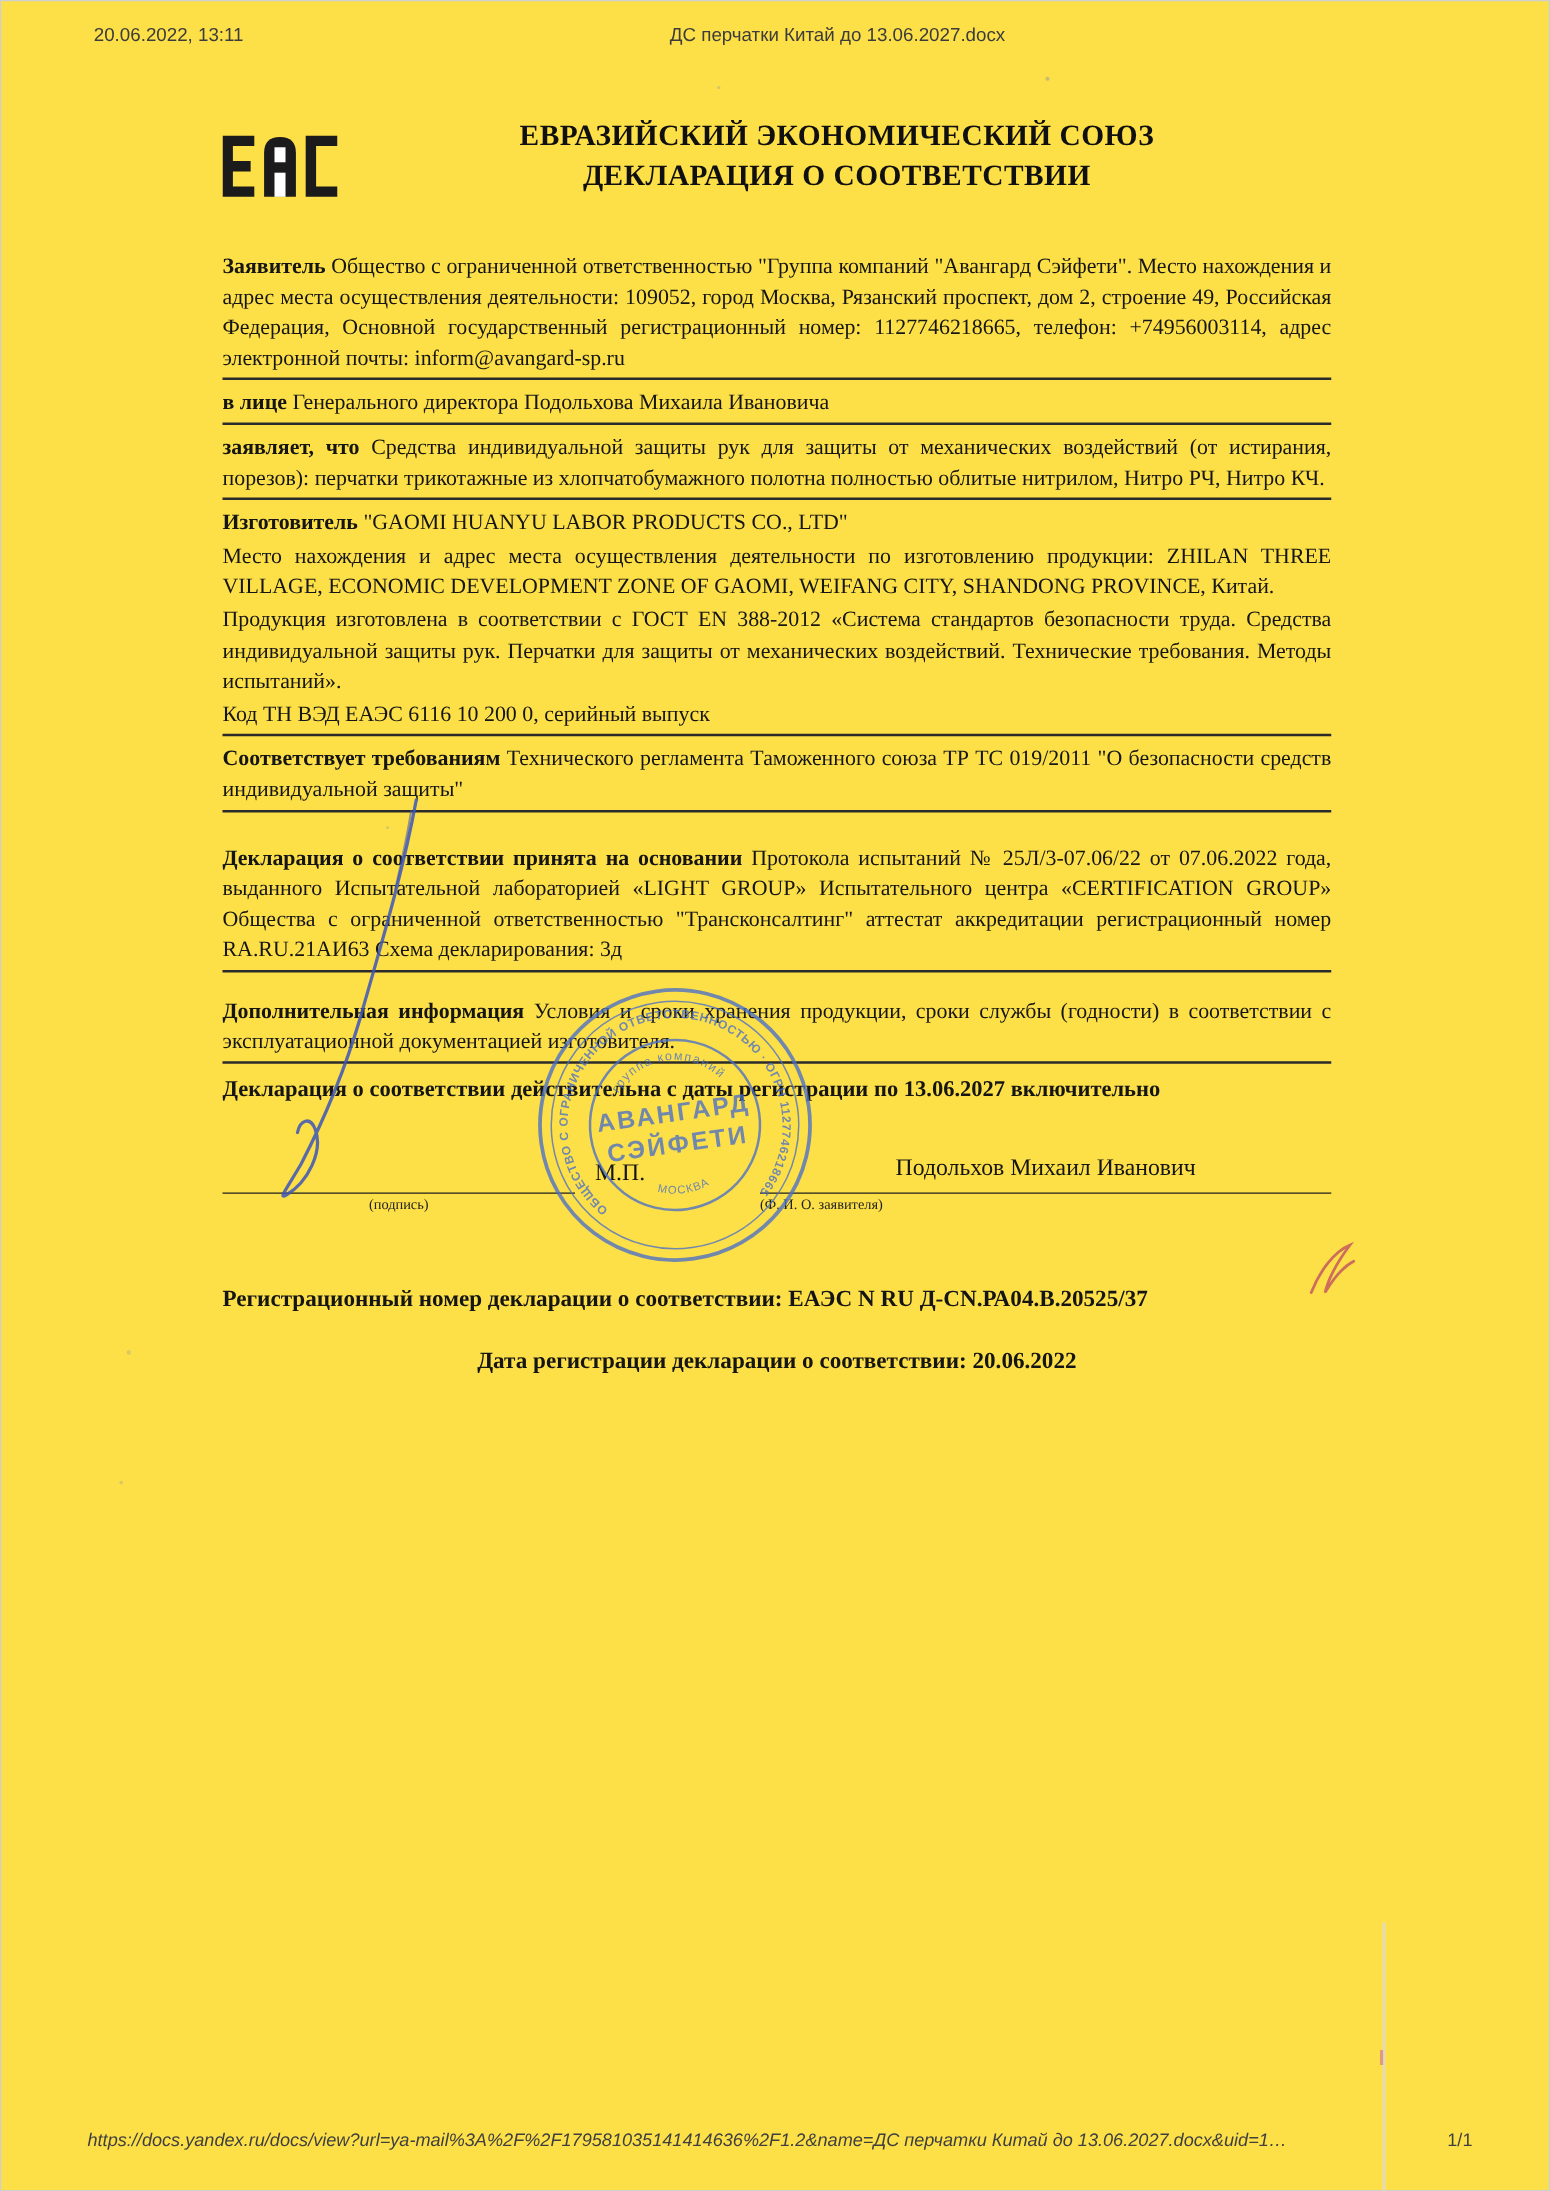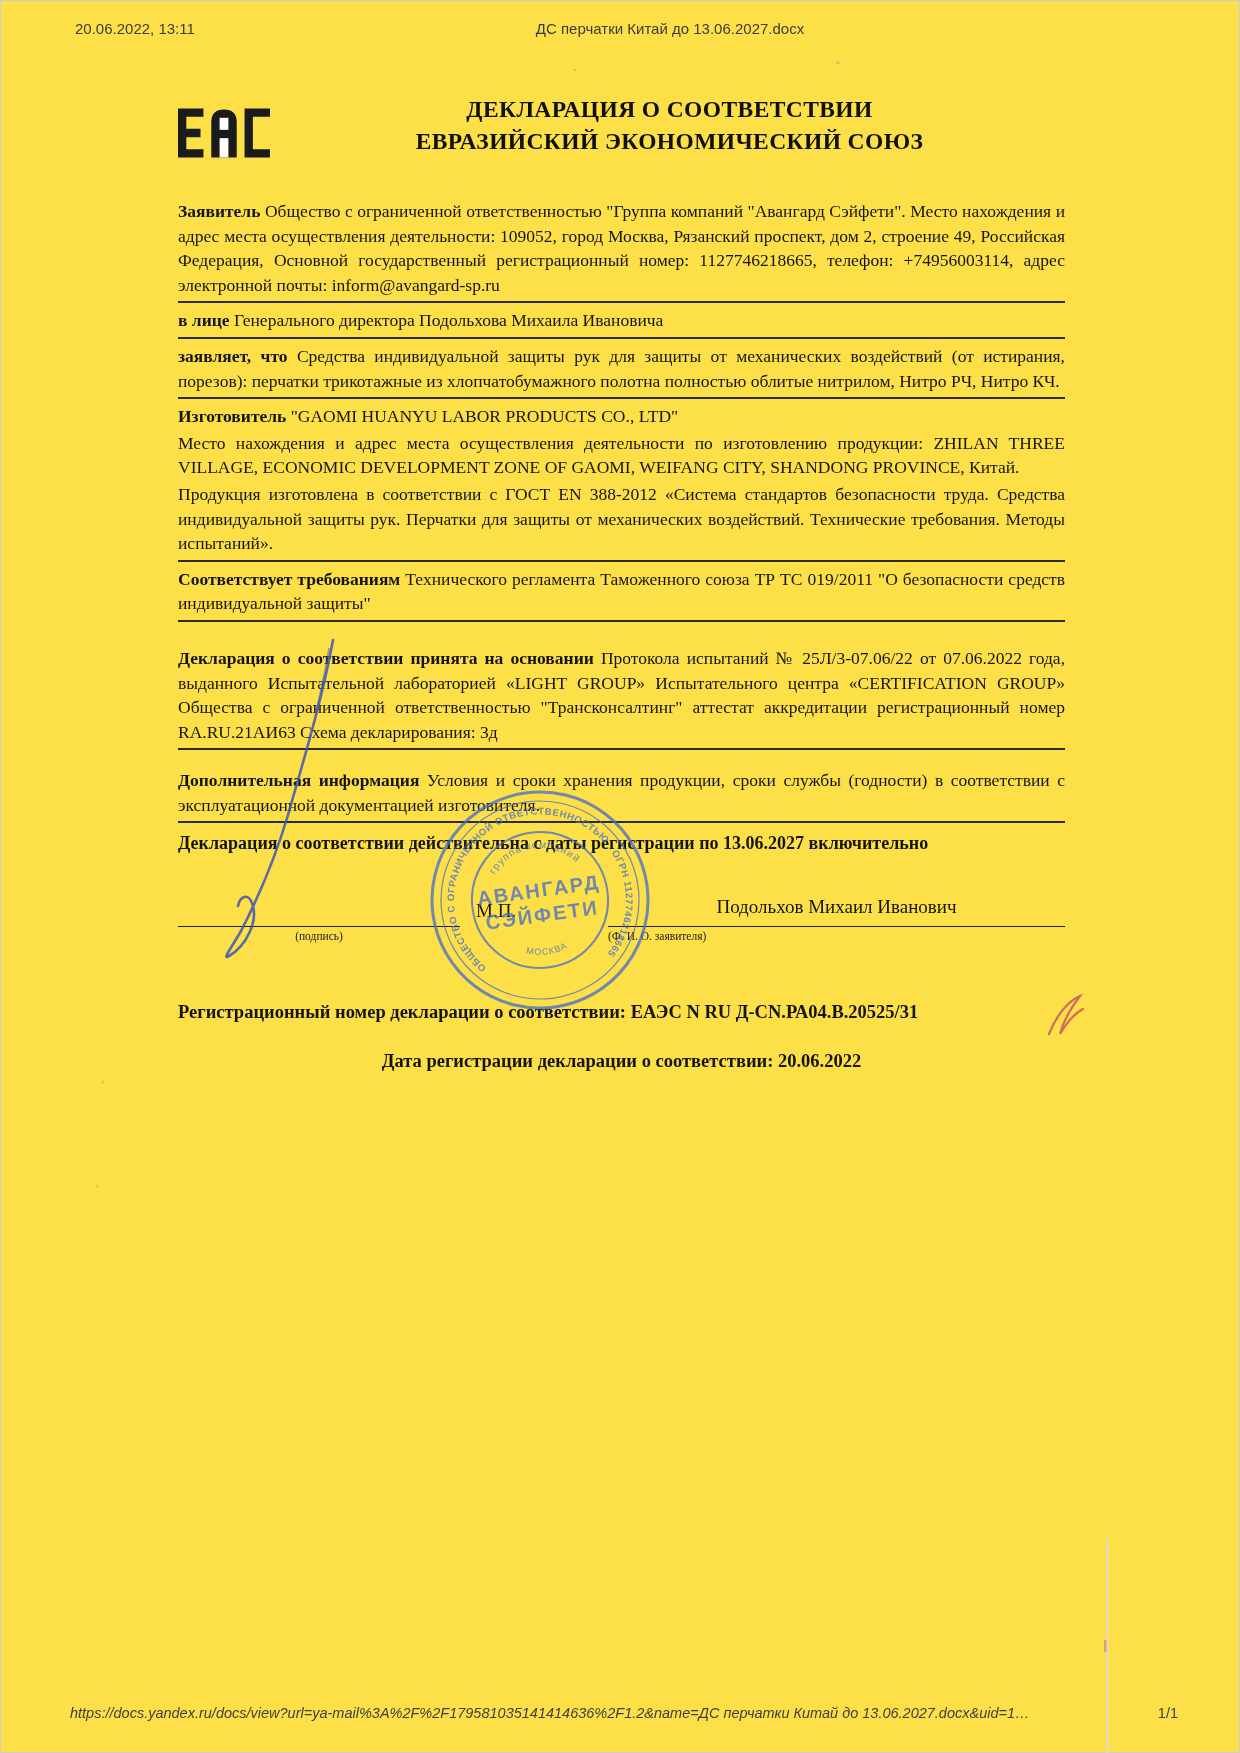--- a/index.html
+++ b/index.html
@@ -71,41 +71,42 @@
             <path d="M68,100 V28 Q68,2 94,2 Q120,2 120,28 V100 Z"></path>
             <path d="M136,0 H188 V17 H153 V83 H188 V100 H136 Z"></path>
           </g>
           <g fill="#ffffff">
             <rect x="85" y="19" width="18" height="24.5"></rect>
             <rect x="85" y="60.5" width="18" height="39.5"></rect>
           </g>
         </svg>
       </div>
       <div class="titles">
+        <div>ЕВРАЗИЙСКИЙ ЭКОНОМИЧЕСКИЙ СОЮЗ</div>
         <div>ДЕКЛАРАЦИЯ О СООТВЕТСТВИИ</div>
-        <div>ЕВРАЗИЙСКИЙ ЭКОНОМИЧЕСКИЙ СОЮЗ</div>
       </div>
     </div>
 
     <div class="sec">
       <p><b class="lead">Заявитель</b> <span>Общество с ограниченной ответственностью "Группа компаний "Авангард Сэйфети". Место нахождения и адрес места осуществления деятельности: 109052, город Москва, Рязанский проспект, дом 2, строение 49, Российская Федерация, Основной государственный регистрационный номер: 1127746218665, телефон: +74956003114, адрес электронной почты: inform@avangard-sp.ru</span></p>
     </div>
 
     <div class="sec">
       <p><b class="lead">в лице</b> <span>Генерального директора Подольхова Михаила Ивановича</span></p>
     </div>
 
     <div class="sec">
       <p><b class="lead">заявляет, что</b> <span>Средства индивидуальной защиты рук для защиты от механических воздействий (от истирания, порезов): перчатки трикотажные из хлопчатобумажного полотна полностью облитые нитрилом, Нитро РЧ, Нитро КЧ.</span></p>
     </div>
 
     <div class="sec">
       <p><b class="lead">Изготовитель</b> <span>"GAOMI HUANYU LABOR PRODUCTS CO., LTD"</span></p>
       <p>Место нахождения и адрес места осуществления деятельности по изготовлению продукции: ZHILAN THREE VILLAGE, ECONOMIC DEVELOPMENT ZONE OF GAOMI, WEIFANG CITY, SHANDONG PROVINCE, Китай.</p>
       <p>Продукция изготовлена в соответствии с ГОСТ EN 388-2012 «Система стандартов безопасности труда. Средства индивидуальной защиты рук. Перчатки для защиты от механических воздействий. Технические требования. Методы испытаний».</p>
+      <p>Код ТН ВЭД ЕАЭС 6116 10 200 0, серийный выпуск</p>
     </div>
 
     <div class="sec" style="margin-bottom:10px;">
       <p><b class="lead">Соответствует требованиям</b> <span>Технического регламента Таможенного союза ТР ТС 019/2011 "О безопасности средств индивидуальной защиты"</span></p>
     </div>
 
     <div class="sec gap-top" style="margin-bottom:8px;">
       <p><b class="lead">Декларация о соответствии принята на основании</b> <span>Протокола испытаний № 25Л/3-07.06/22 от 07.06.2022 года, выданного Испытательной лабораторией «LIGHT GROUP» Испытательного центра «CERTIFICATION GROUP» Общества с ограниченной ответственностью "Трансконсалтинг" аттестат аккредитации регистрационный номер RA.RU.21АИ63 Схема декларирования: 3д</span></p>
     </div>
 
@@ -119,21 +120,21 @@
 
     <div class="sigrow">
       <div class="sigline left"></div>
       <div class="sigcap left">(подпись)</div>
       <div class="mp">М.П.</div>
       <div class="signame">Подольхов Михаил Иванович</div>
       <div class="sigline right"></div>
       <div class="sigcap right">(Ф. И. О. заявителя)</div>
     </div>
 
-    <div class="regline">Регистрационный номер декларации о соответствии: ЕАЭС N RU Д-CN.РА04.В.20525/31</div>
+    <div class="regline">Регистрационный номер декларации о соответствии: ЕАЭС N RU Д-CN.РА04.В.20525/37</div>
     <div class="regline date">Дата регистрации декларации о соответствии: 20.06.2022</div>
   </div>
 
   <div class="stampwrap">
     <svg width="230" height="230" viewBox="0 0 230 230" xmlns="http://www.w3.org/2000/svg">
       <defs>
         <path id="ringTop" d="M54,176 A86,86 0 1,1 176,176"></path>
         <path id="innerTop" d="M63,115 A52,52 0 0,1 167,115"></path>
         <path id="innerBottom" d="M60,115 A55,55 0 0,0 170,115"></path>
       </defs>

